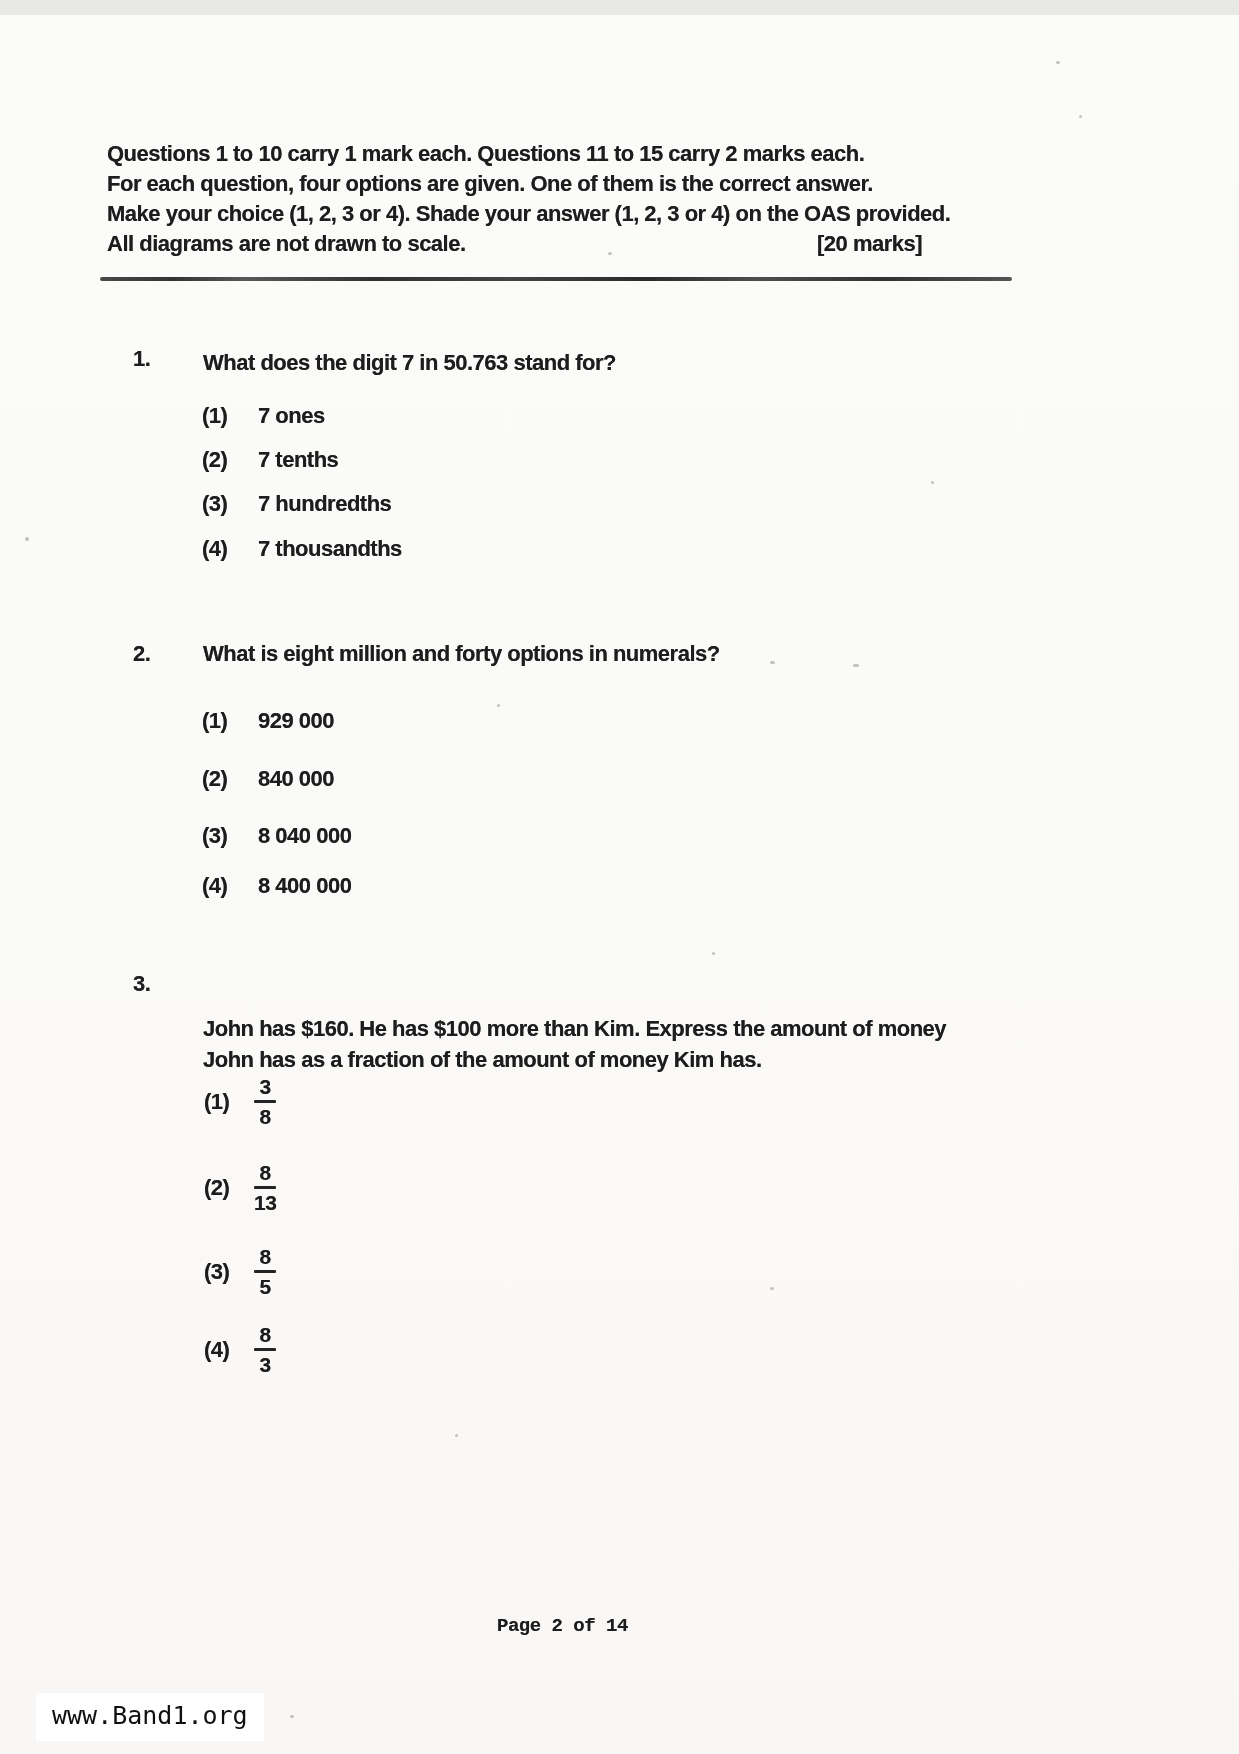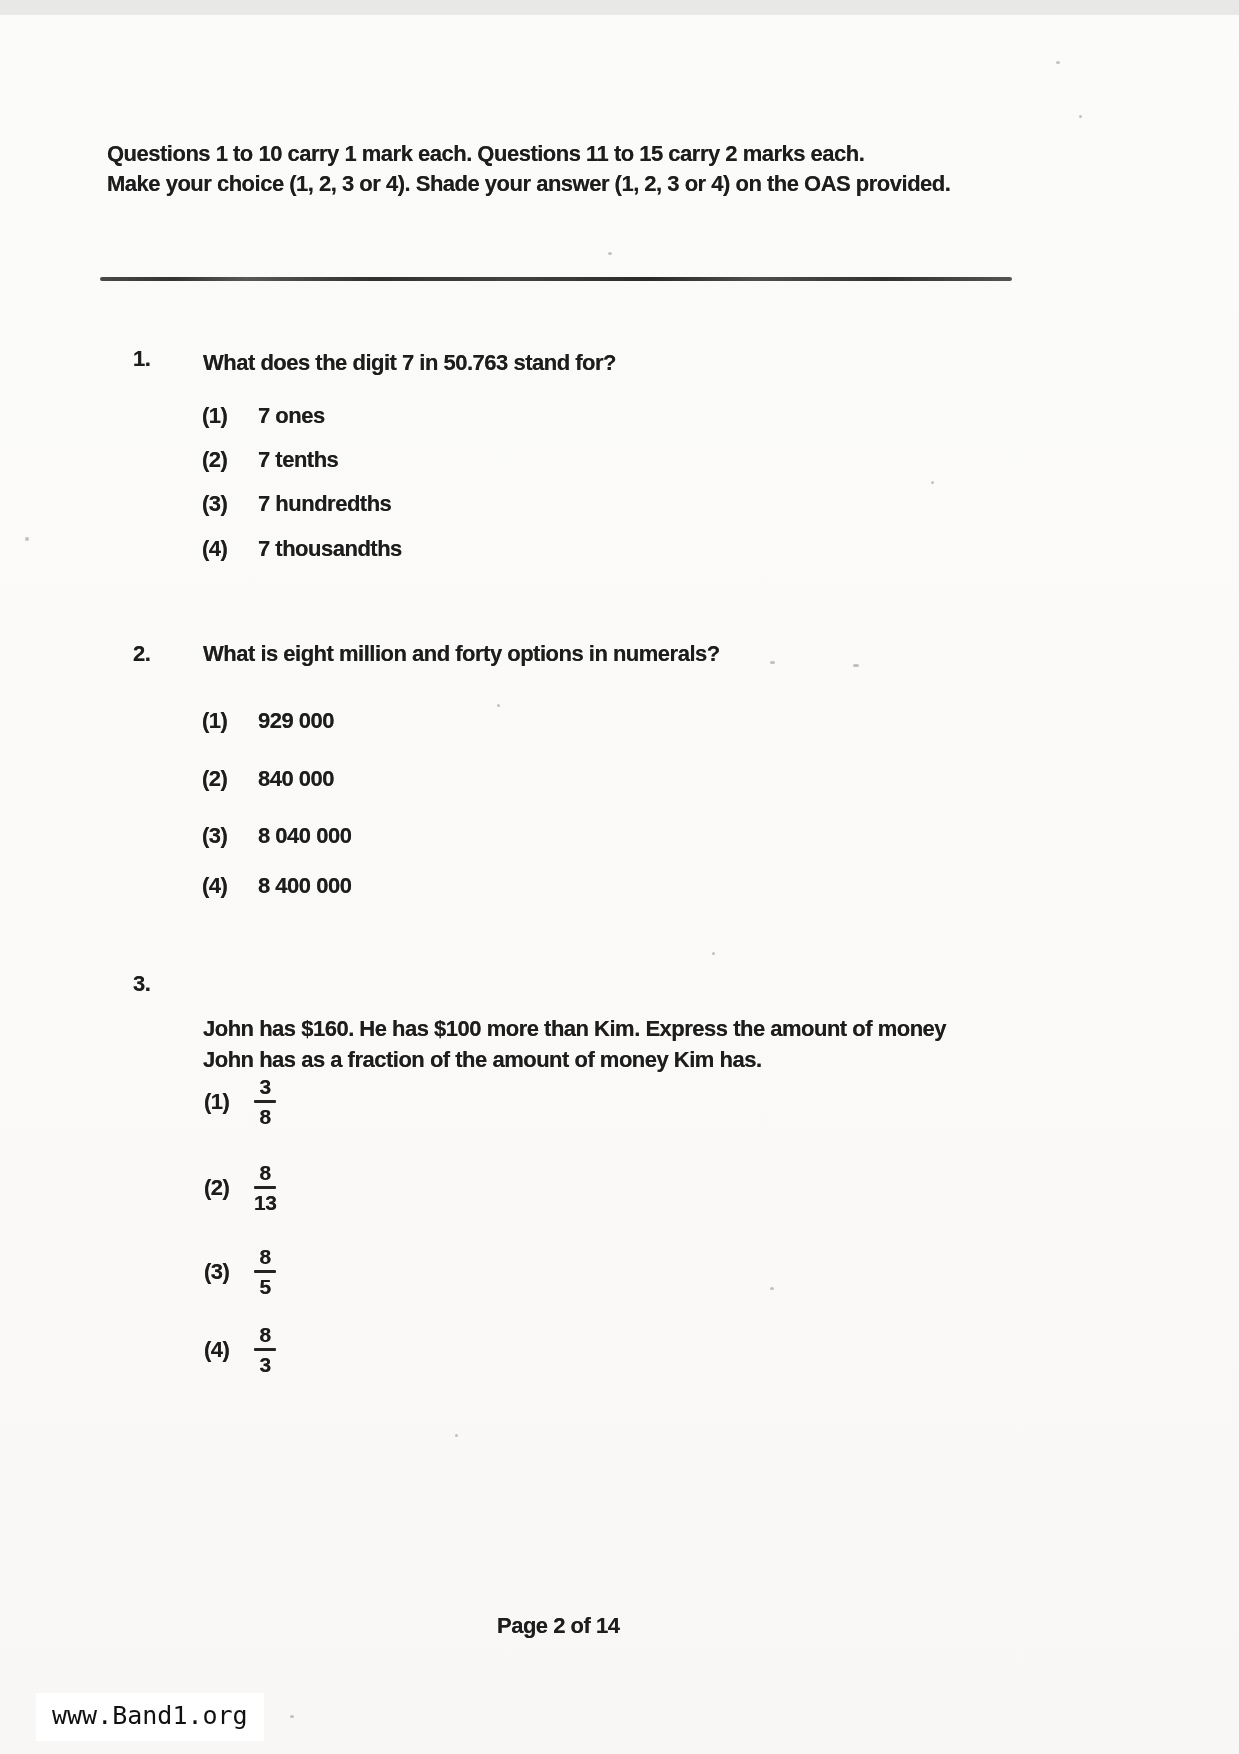--- a/index.html
+++ b/index.html
@@ -96,22 +96,23 @@
     height: 3px;
     background: #242424;
     border-radius: 1px;
     margin: 1px 0 2px 0;
   }
   
   .page-number {
     position: absolute;
     left: 497px;
     top: 1598px;
-    font-size: 22px;
+    font-size: 19px;
     line-height: 26px;
+    font-family: Liberation Mono, monospace;
   }
   .watermark-box {
     position: absolute;
     left: 36px;
     top: 1678px;
     width: 228px;
     height: 48px;
     background: #ffffff;
   }
   .watermark {
@@ -132,21 +133,26 @@
     opacity: 0.4;
   }
 </style>
 </head>
 <body>
 
 <div class="sheet">
 
   <div class="instructions scan">
     <div class="instr-line">Questions 1 to 10 carry 1 mark each. Questions 11 to 15 carry 2 marks each.</div>
+    <div class="instr-line">For each question, four options are given. One of them is the correct answer.</div>
     <div class="instr-line">Make your choice (1, 2, 3 or 4). Shade your answer (1, 2, 3 or 4) on the OAS provided.</div>
+    <div class="instr-line instr-line-last">
+      <span>All diagrams are not drawn to scale.</span>
+      <span class="marks-label">[20 marks]</span>
+    </div>
   </div>
 
   <div class="rule"></div>
 
   <span class="q-num scan" style="top:328px">1.</span>
   <span class="q-text scan" style="top:332px">What does the digit 7 in 50.763 stand for?</span>
 
   <div class="opt scan" style="top:388px">
     <span class="olabel">(1)</span>
     <span class="otext">7 ones</span>

